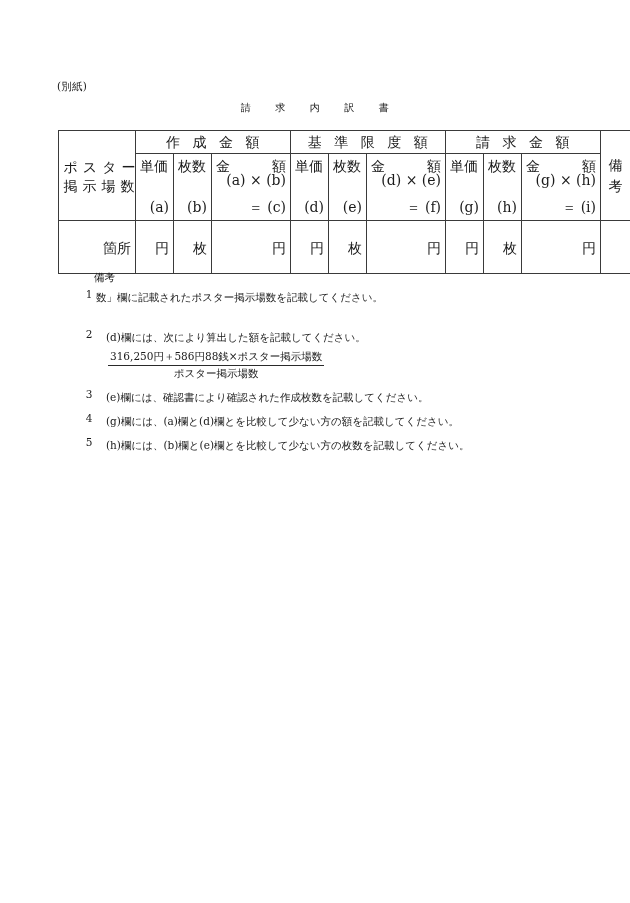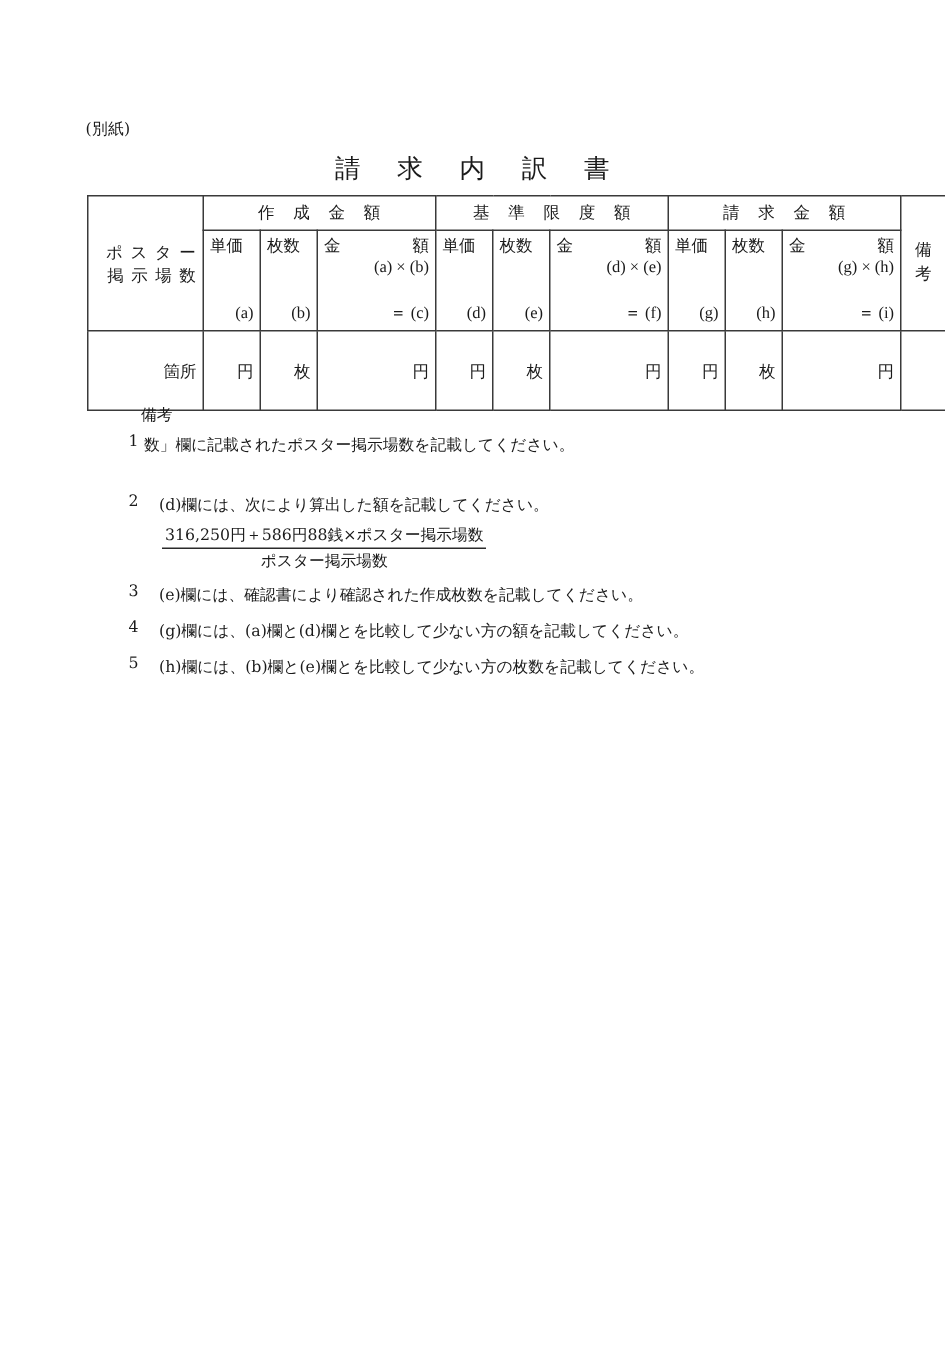--- a/index.html
+++ b/index.html
@@ -35,21 +35,21 @@
     white-space: nowrap;
   }
 
   
   .doc-title {
     position: absolute;
     left: 0;
     top: 101px;
     width: 630px;
     text-align: center;
-    font-size: 17px;
+    font-size: 10px;
     letter-spacing: 0.5px;
     white-space: nowrap;
   }
   .doc-title span.ch {
     display: inline-block;
     padding: 0 12px;
   }
 
   
   .tbl-wrap {
@@ -61,23 +61,22 @@
   table.main {
     border-collapse: collapse;
     table-layout: fixed;
     width: 514px;
     font-size: 10.5px;
   }
   table.main td {
     border: 1px solid #3a3a3a;
     padding: 0;
     vertical-align: middle;
-    font-size: 11px;
+    font-size: 14px;
     line-height: 1.35;
-    font-family: Liberation Serif, serif;
   }
 
   
   .grp {
     height: 22px;
     text-align: center;
     letter-spacing: 0.5px;
     white-space: nowrap;
   }
   .grp .ch { display: inline-block; padding: 0 6px; }

